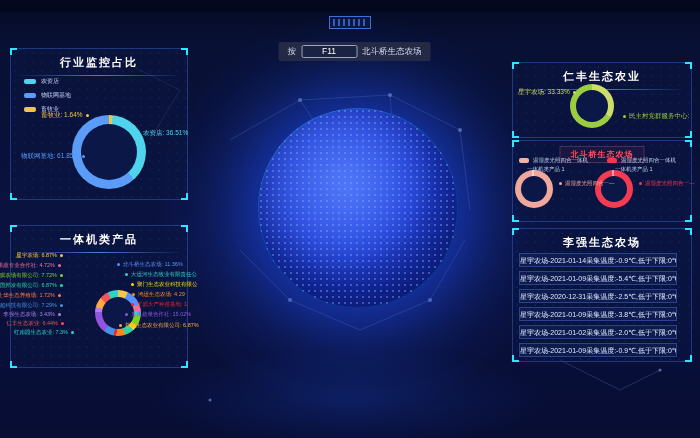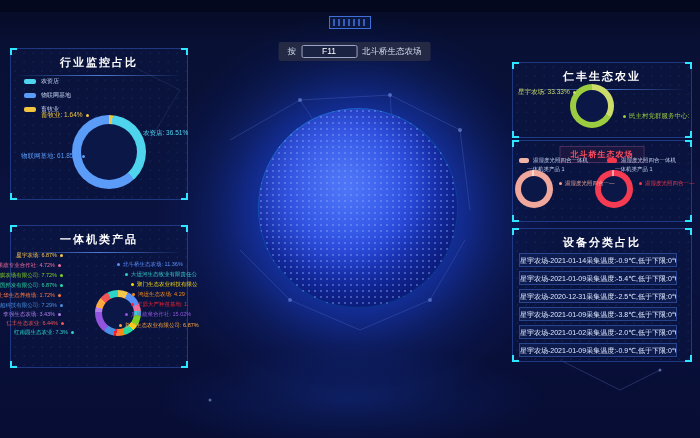--- a/index.html
+++ b/index.html
@@ -249,20 +249,20 @@
     </div>
   <span class="lbl lbl-r dc-lbl" id="dc-lbl-left" style="color: rgb(240, 168, 156);">温湿度光照四合一—</span>
   <span class="lbl lbl-r dc-lbl" id="dc-lbl-right" style="color: rgb(244, 59, 82);">温湿度光照四合一—</span>
 </div>
 
 <div class="panel" id="panel-alerts">
   <i class="cor tl"></i>
     <i class="cor tr"></i>
   <i class="cor bl"></i>
     <i class="cor br"></i>
-  <div class="ptitle">设备分类占比</div>
+  <div class="ptitle">李强生态农场</div>
   <div class="alert-row" id="alert-0">星宇农场-2021-01-14采集温度:-0.9℃,低于下限:0℃</div>
   <div class="alert-row" id="alert-1">星宇农场-2021-01-09采集温度:-5.4℃,低于下限:0℃</div>
   <div class="alert-row" id="alert-2">星宇农场-2020-12-31采集温度:-2.5℃,低于下限:0℃</div>
   <div class="alert-row" id="alert-3">星宇农场-2021-01-09采集温度:-3.8℃,低于下限:0℃</div>
   <div class="alert-row" id="alert-4">星宇农场-2021-01-02采集温度:-2.0℃,低于下限:0℃</div>
   <div class="alert-row" id="alert-5">星宇农场-2021-01-09采集温度:-0.9℃,低于下限:0℃</div>
 </div>
 
 </body></html>

